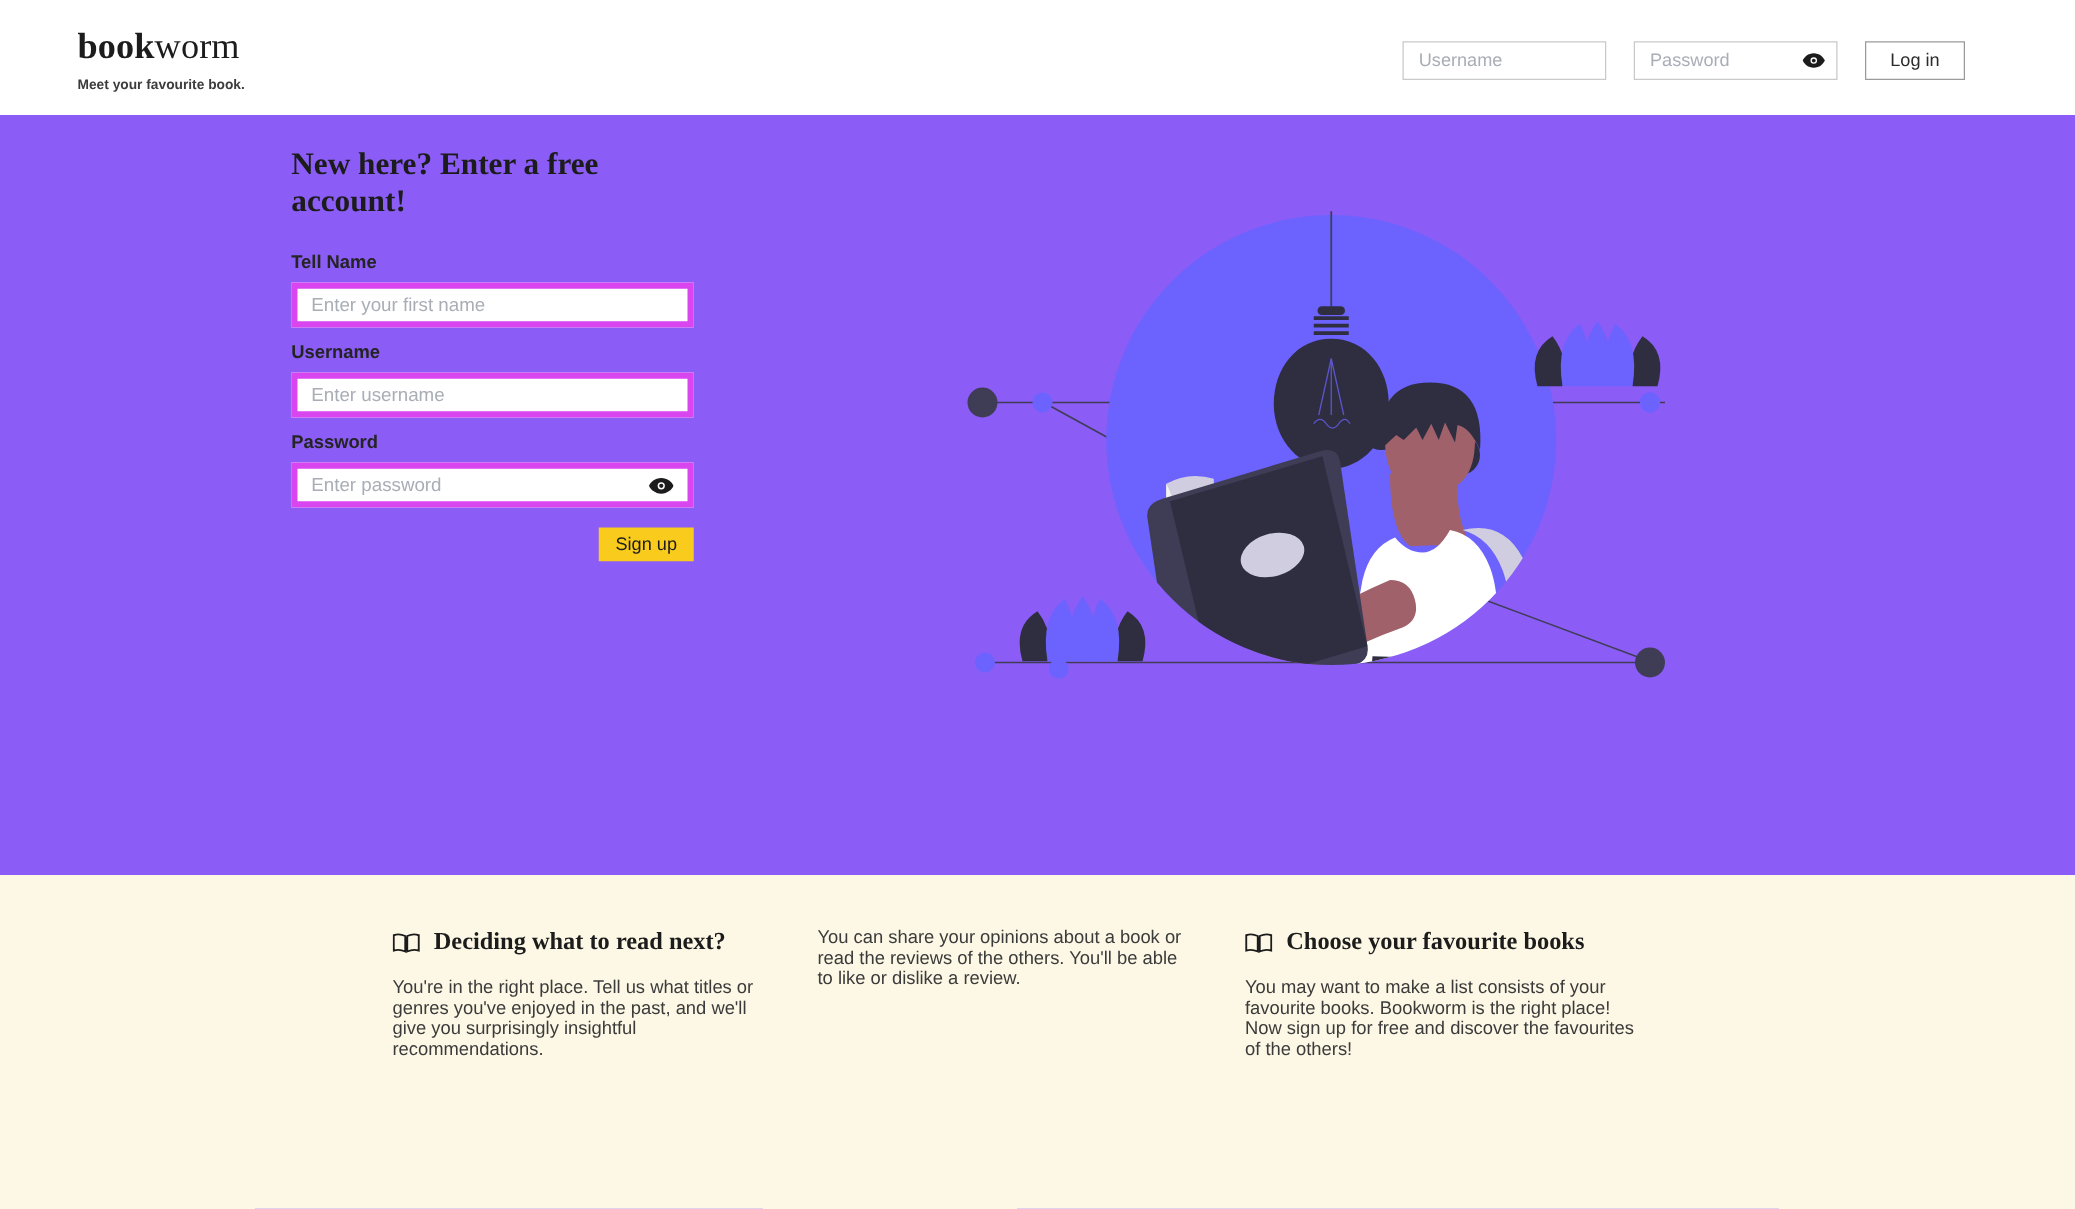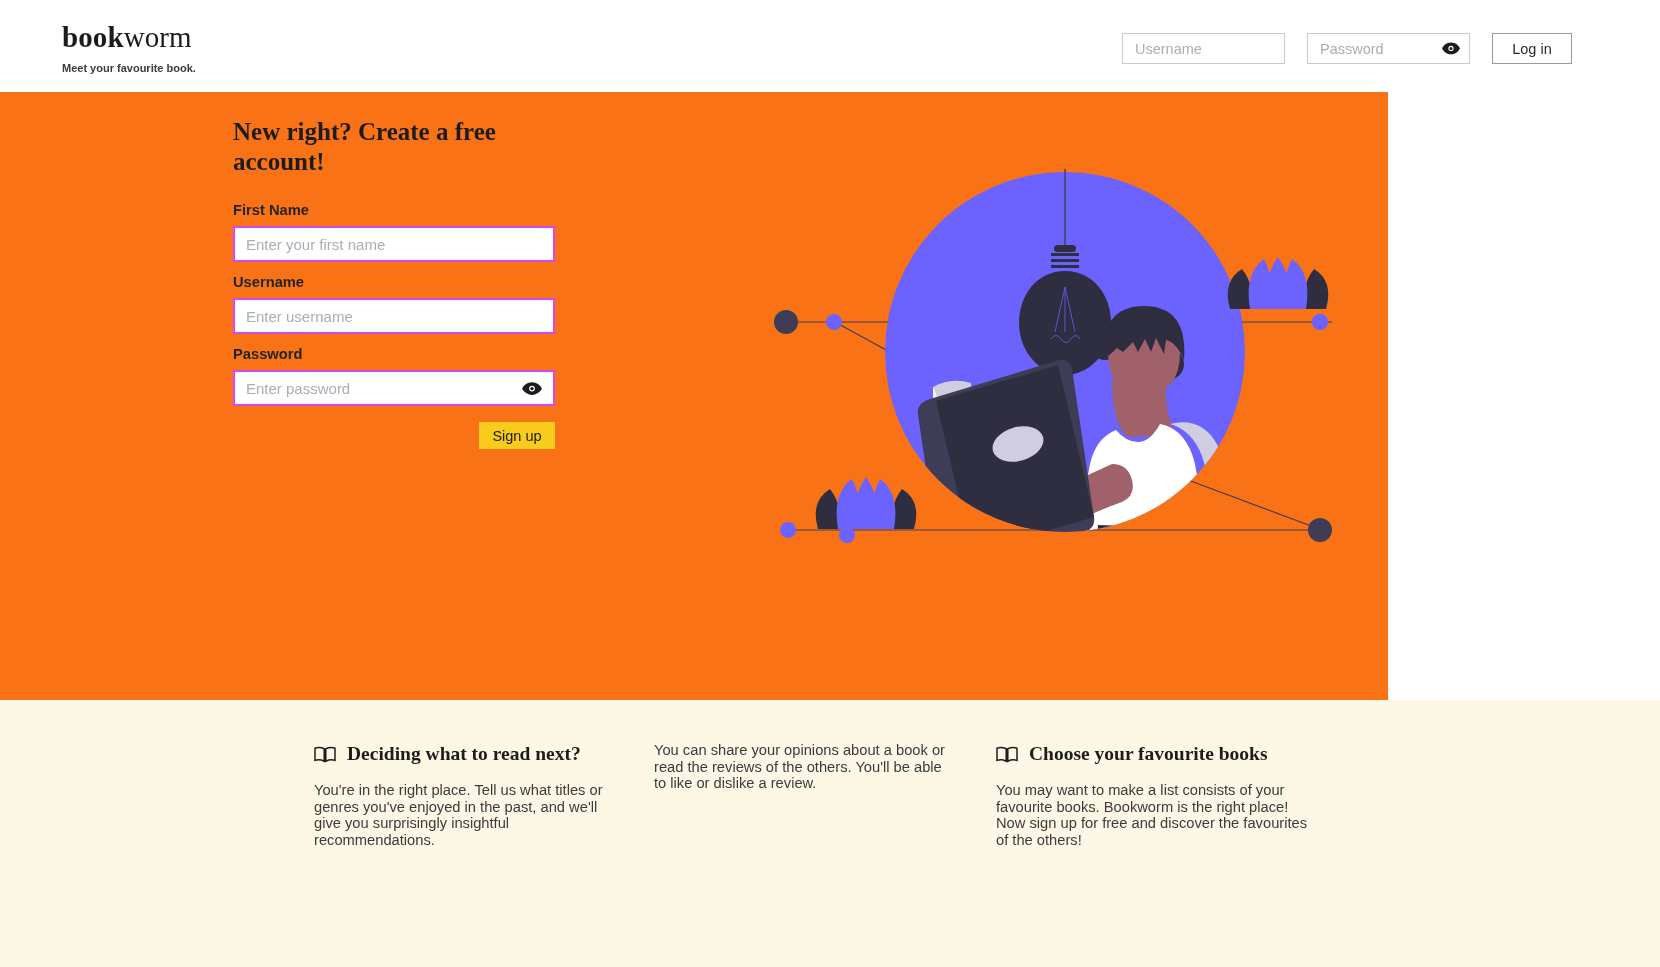--- a/index.html
+++ b/index.html
@@ -4,21 +4,21 @@
 <style>
   * { box-sizing: border-box; margin: 0; padding: 0; }
   html, body {
     width: 1660px;
     height: 967px;
     background: #ffffff;
     font-family: "Liberation Sans", sans-serif;
     color: #2b2b2b;
     overflow: hidden;
   }
-  .page { position: relative; width: 1388px; height: 967px; background:#f97316; }
+  .page { position: relative; width: 1660px; height: 967px; background:#8b5cf6; }
 
   
   .header {
     position: absolute; top: 0; left: 0;
     width: 1660px; height: 92px;
     background: #ffffff;
   }
   .brand { position: absolute; left: 62px; top: 20px; }
   .brand-title {
     font-family: "Liberation Serif", serif;
@@ -95,21 +95,21 @@
     display: block;
     font-size: 14.7px;
     font-weight: 700;
     color: #242424;
     margin-bottom: 7px;
     line-height: 18px;
   }
   .form-input-wrap {
     position: relative;
     width: 322px; height: 36px;
-    border: 2px solid #d946ef;
+    border: 5px solid #d946ef;
     background: #fff;
     display: flex; align-items: center;
   }
   .form-input-wrap input {
     border: 0; outline: 0; background: transparent;
     width: 100%; height: 100%;
     padding: 0 11px;
     font-family: "Liberation Sans", sans-serif;
     font-size: 15px;
     color: #2b2b2b;
@@ -212,24 +212,24 @@
         </button>
       </div>
 
       <button class="login-btn">Log in</button>
     </div>
   </div>
 
   <div class="main">
 
     <div class="signup">
-      <div class="signup-heading">New right? Create a free account!</div>
+      <div class="signup-heading">New here? Enter a free account!</div>
 
       <div class="form-group">
-        <label class="form-label">First Name</label>
+        <label class="form-label">Tell Name</label>
         <div class="form-input-wrap">
           <input type="text" placeholder="Enter your first name" style="">
         </div>
       </div>
 
 
       <div class="form-group">
         <label class="form-label">Username</label>
         <div class="form-input-wrap">
           <input type="text" placeholder="Enter username" style="">

